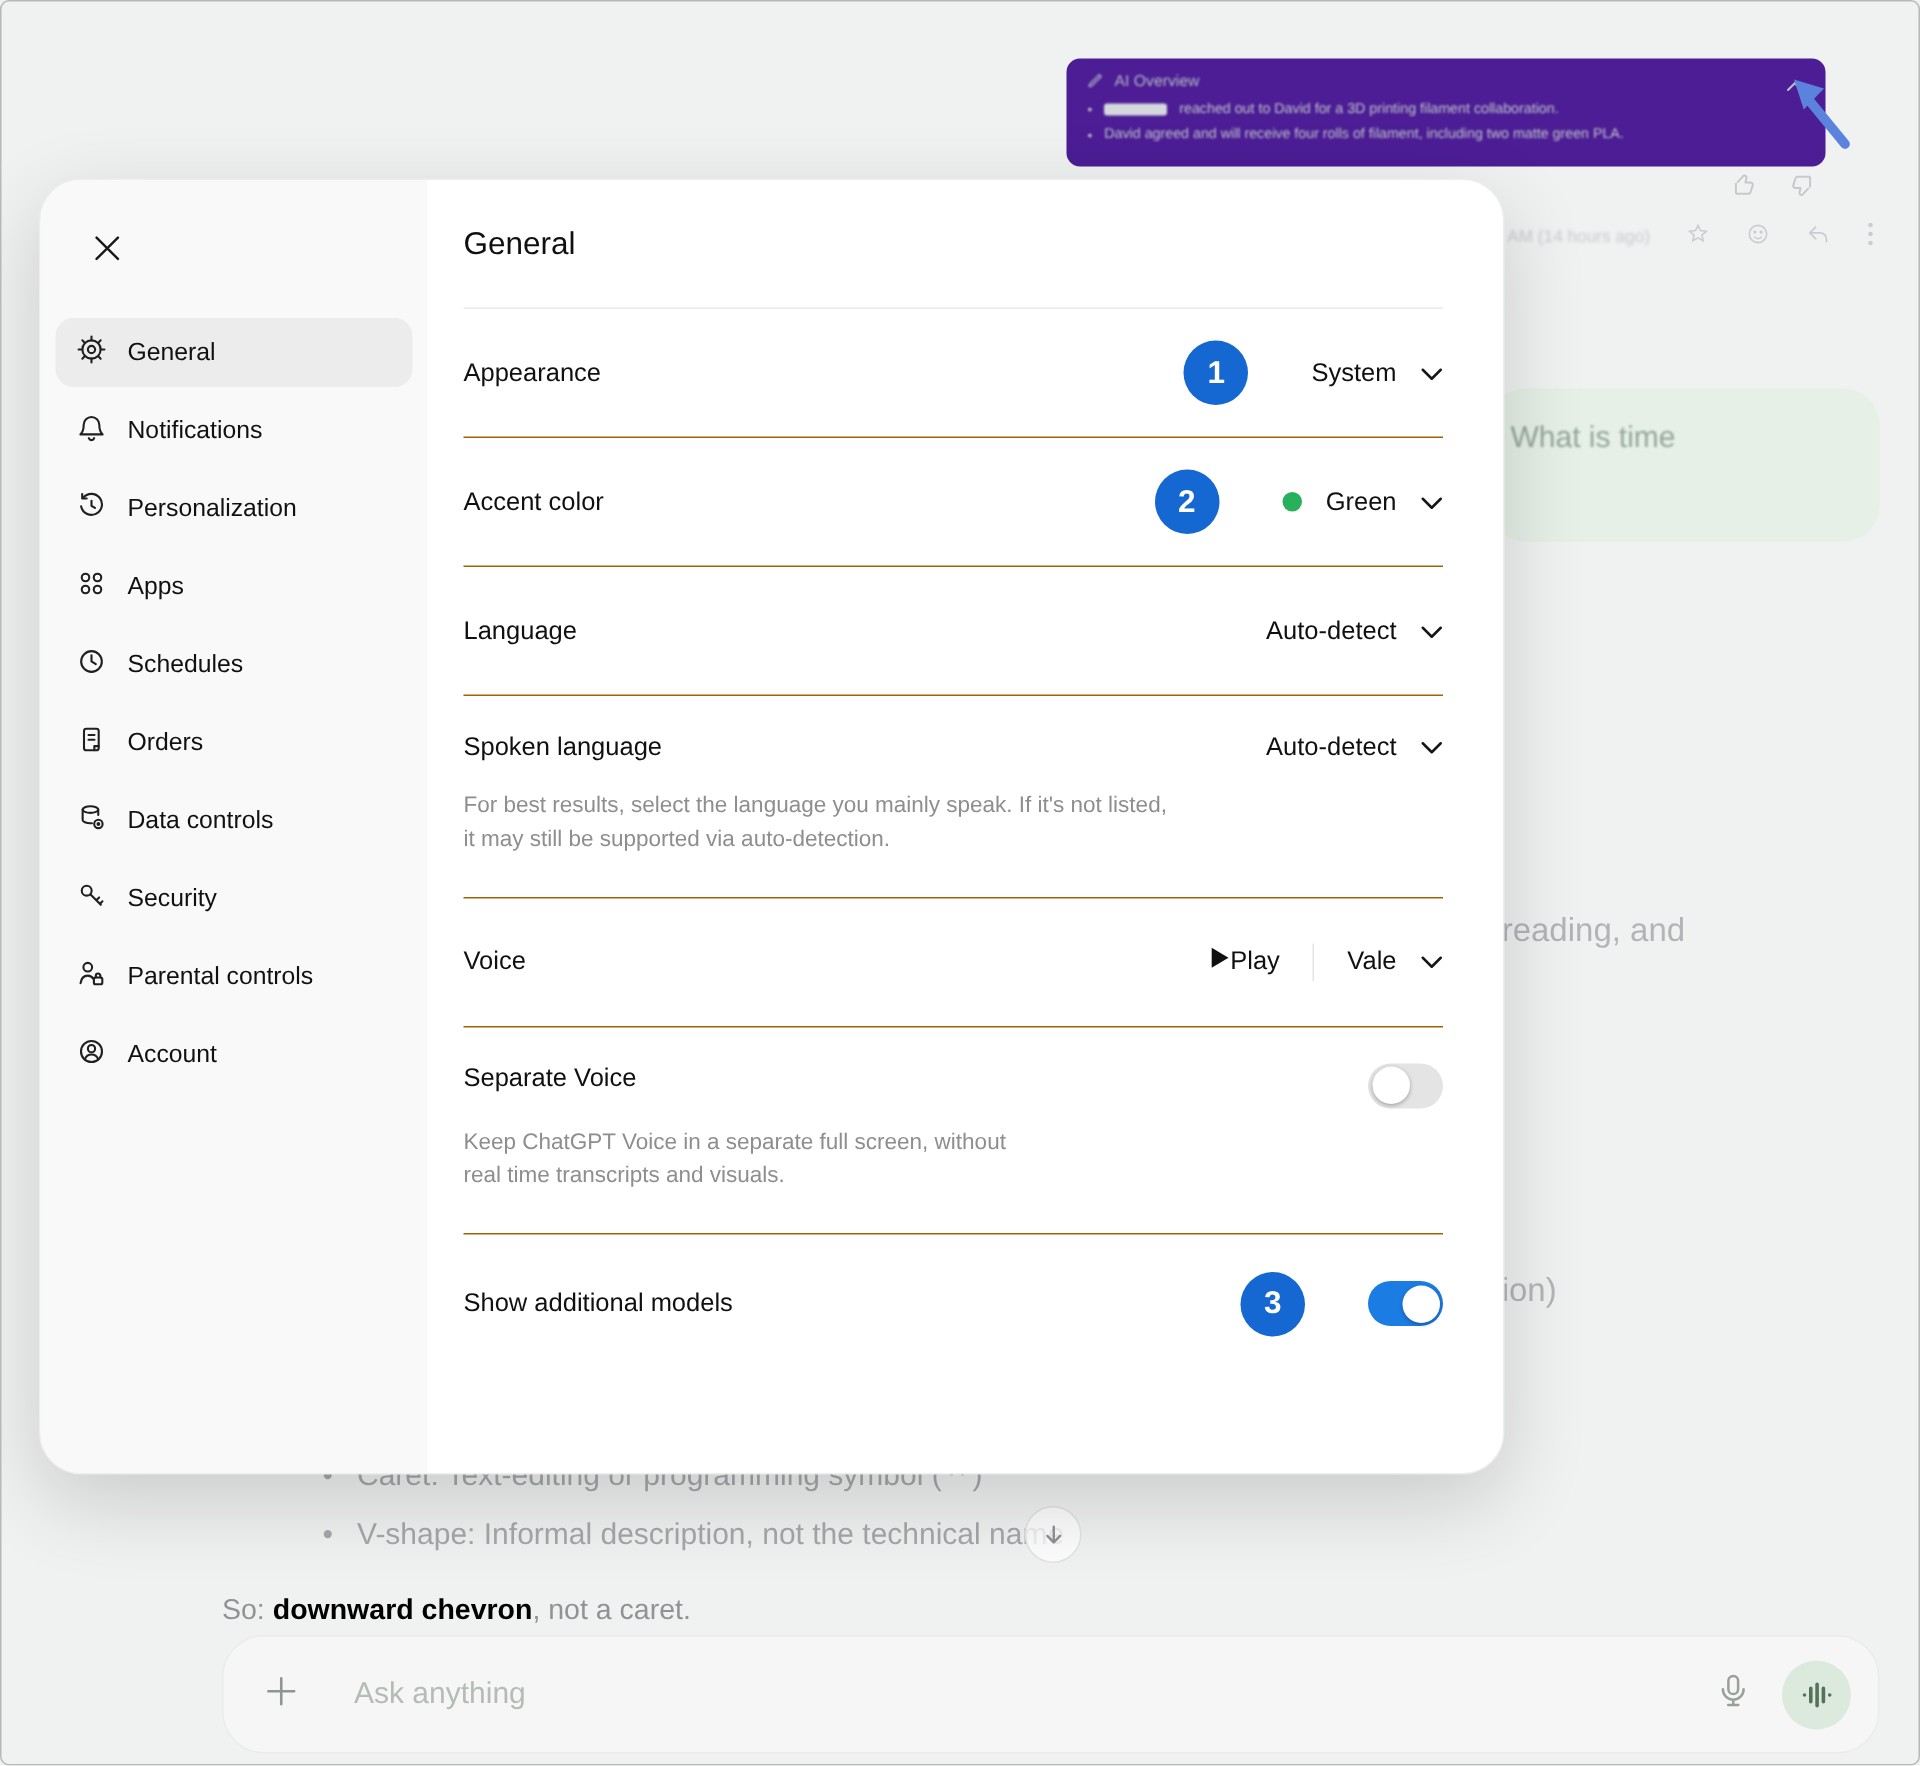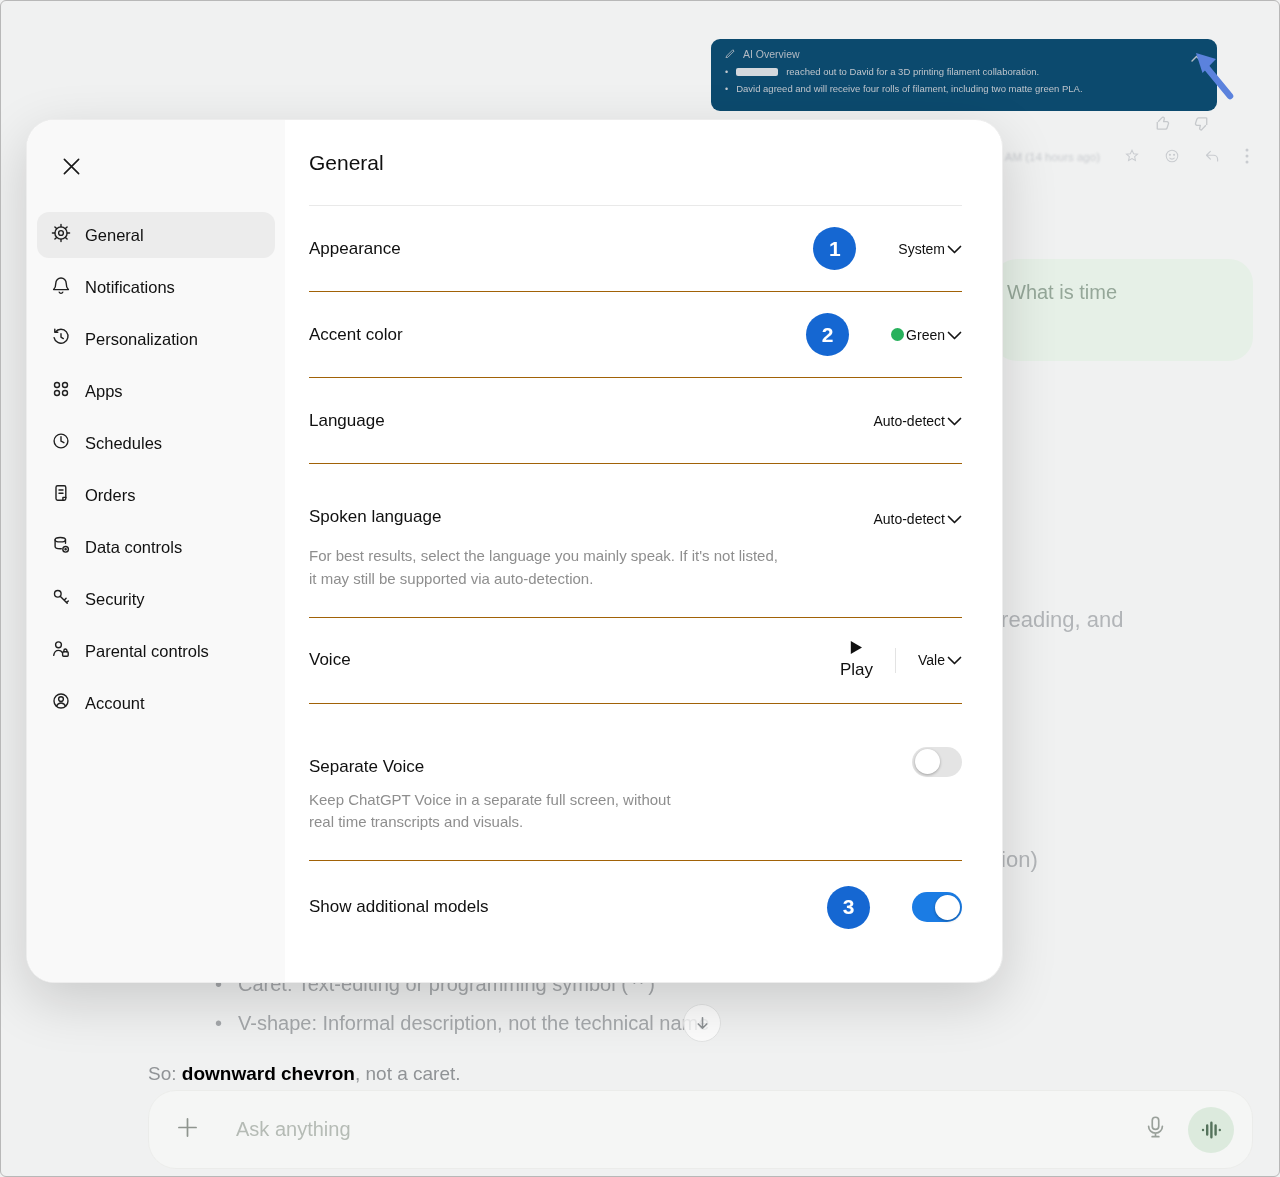--- a/index.html
+++ b/index.html
@@ -4,21 +4,21 @@
 <style>
   * { margin:0; padding:0; box-sizing:border-box; }
   html,body { width:1280px; height:1177px; }
   body { font-family:"Liberation Sans","DejaVu Sans",sans-serif; color:#101010; background:#f0f1f1; position:relative; overflow:hidden; }
   .page { position:absolute; inset:0; background:#f0f1f1; border:1px solid #b8b8b8; border-radius:6px; overflow:hidden; }
 
   
   .bg { position:absolute; inset:0; filter:blur(0.45px); }
   .soft { filter:blur(1.1px); }
 
-  .ai-card { position:absolute; left:710px; top:38px; width:506px; height:72px; background:#0c4a6e; border-radius:9px; padding:8px 14px; }
+  .ai-card { position:absolute; left:710px; top:38px; width:506px; height:72px; background:#4c1d95; border-radius:9px; padding:8px 14px; }
   .ai-card-head { display:flex; align-items:center; gap:7px; color:#b3bac3; font-size:10.5px; filter:blur(0.7px); }
   .ai-line { display:flex; align-items:center; gap:8px; color:#bfc5cc; font-size:9.5px; margin-top:6px; filter:blur(0.7px); }
   .ai-line::before { content:"•"; color:#c3c9cf; font-size:9px; }
   .redact { display:inline-block; width:42px; height:8px; background:#d4d8dd; border-radius:2px; }
   .card-collapse { position:absolute; right:14px; top:10px; }
   .blue-arrow { position:absolute; left:1188px; top:48px; z-index:3; }
 
   .thumbs { position:absolute; left:1152px; top:113px; display:flex; gap:20px; color:#c6c9cc; }
   .meta-row { position:absolute; right:30px; top:147px; display:flex; align-items:center; gap:24px; color:#c9ccd0; font-size:11.5px; }
 
@@ -50,29 +50,29 @@
   .nav-item { height:46px; margin-bottom:6px; display:flex; align-items:center; gap:14px; padding:0 14px; border-radius:12px; font-size:16.5px; color:#111; cursor:pointer; }
   .nav-item.selected { background:#ececec; }
   .nav-item svg { flex-shrink:0; }
 
   .panel { flex:1; padding:0 40px 0 24px; }
   .panel-title { height:86px; display:flex; align-items:center; font-size:21px; border-bottom:1px solid #e9e9e9; }
   .row { min-height:86px; border-bottom:1px solid #a16207; display:flex; align-items:center; justify-content:space-between; }
   .row-label { font-size:17px; }
   .row-right { display:flex; align-items:center; }
   .badge { width:43px; height:43px; border-radius:50%; background:#1567d2; color:#fff; font-size:21px; font-weight:bold; display:flex; align-items:center; justify-content:center; margin-right:42px; }
-  .value { display:flex; align-items:center; gap:2px; font-size:14px; cursor:pointer; }
+  .value { display:flex; align-items:center; gap:16px; font-size:17px; cursor:pointer; }
   .dot { width:13px; height:13px; border-radius:50%; background:#28b15c; }
 
   .row.stacked { flex-direction:column; align-items:stretch; justify-content:flex-start; padding:24px 0 26px 0; }
-  .row-top { display:flex; align-items:flex-end; justify-content:space-between;margin-top:19px; }
+  .row-top { display:flex; align-items:flex-start; justify-content:space-between; }
   .note { margin-top:18px; font-size:15px; line-height:1.52; color:#8e8e8e; max-width:478px; }
   .note.narrow { max-width:388px; margin-top:12px; }
 
-  .play-btn { display:flex; align-items:center; gap:0; font-size:17px; cursor:pointer;flex-direction:column; }
+  .play-btn { display:flex; align-items:center; gap:0; font-size:17px; cursor:pointer; }
   .vsep { width:1px; height:25px; background:#e3e3e3; margin:0 22px; }
 
   .toggle { width:50px; height:30px; border-radius:15px; background:#e4e4e4; position:relative; cursor:pointer; flex-shrink:0; }
   .toggle .knob { position:absolute; top:2.5px; left:2.5px; width:25px; height:25px; border-radius:50%; background:#fff; box-shadow:0 1px 3px rgba(0,0,0,0.3); }
   .toggle.on { background:#1b7ce4; }
   .toggle.on .knob { left:auto; right:2.5px; }
 
   .sep-voice-row { min-height:110px; }
   .last-row { border-bottom:none; min-height:92px; }
 </style>

